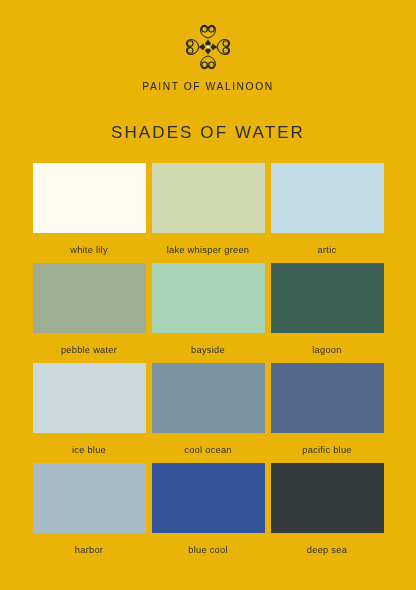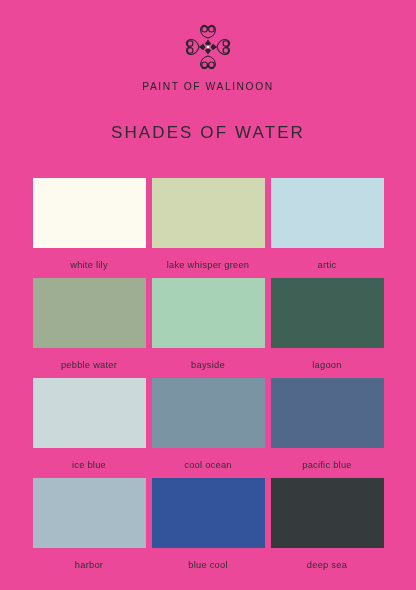--- a/index.html
+++ b/index.html
@@ -14,21 +14,21 @@
     overflow: hidden;
     position: relative;
   }
   .page {
     width: 416px;
     height: 590px;
     box-sizing: border-box;
     display: flex;
     flex-direction: column;
     align-items: center;
-    background: #ec4899;
+    background: #eab308;
   }
   
   .brand-block {
     margin-top: 22px;
     display: flex;
     flex-direction: column;
     align-items: center;
   }
   .logo-mark {
     width: 54px;
@@ -46,21 +46,21 @@
   .page-title {
     margin-top: 31px;
     font-size: 17px;
     letter-spacing: 2.1px;
     color: #2a2d32;
     font-weight: 400;
     white-space: nowrap;
   }
   
   .swatch-grid {
-    margin-top: 35px;
+    margin-top: 20px;
     width: 350px;
     display: grid;
     grid-template-columns: repeat(3, 113px);
     column-gap: 6px;
     row-gap: 0px;
     justify-content: center;
   }
   .swatch-cell {
     display: flex;
     flex-direction: column;

